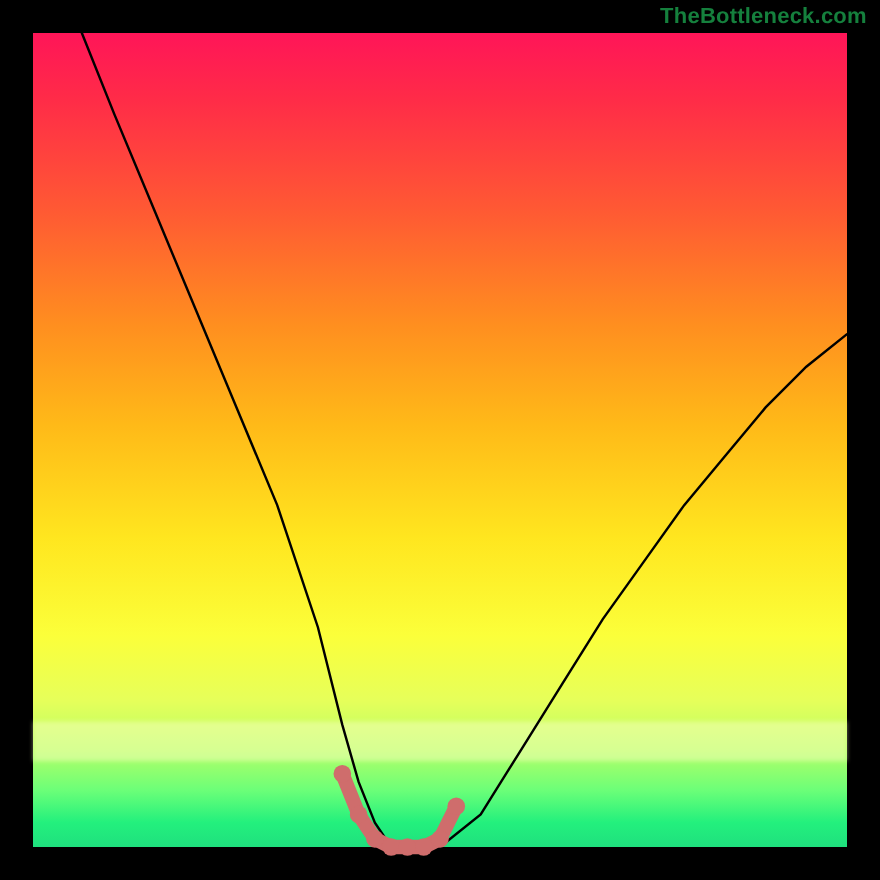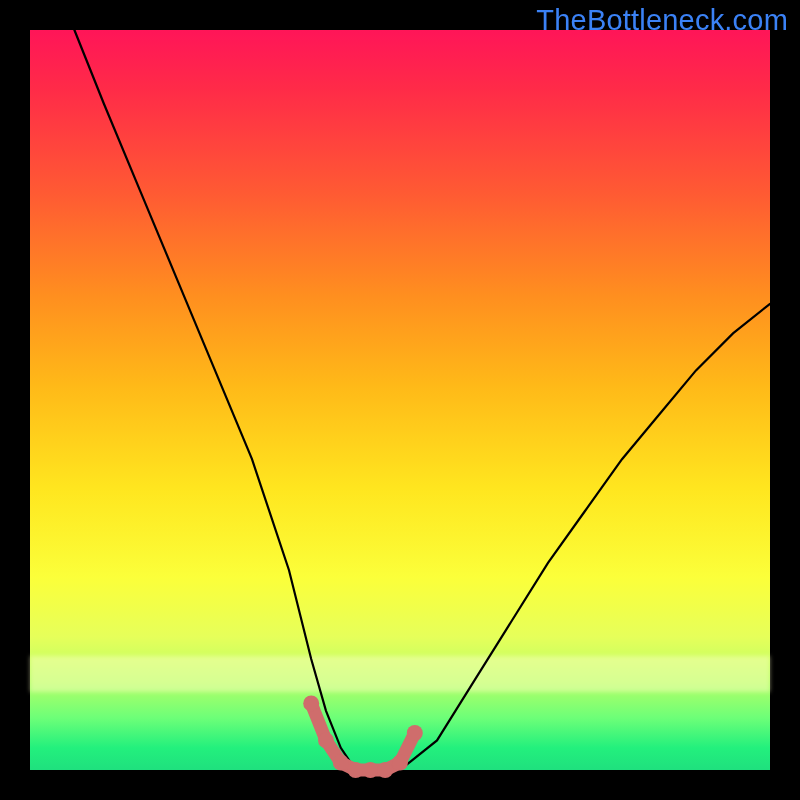--- a/index.html
+++ b/index.html
@@ -48,23 +48,23 @@
     width: 100%;
     height: 36px;
     bottom: 78px;
     background: rgba(255,255,200,0.45);
     filter: blur(2px);
   }
   .watermark {
     position: absolute;
     top: 4px;
     right: 12px;
-    color: #3b82f6;
-    font-size: 29px;
-    font-weight: 400;
+    color: #15803d;
+    font-size: 20px;
+    font-weight: 700;
     letter-spacing: 0.2px;
     z-index: 10;
   }
   svg.curve {
     position: absolute;
     top: 0; left: 0;
     width: 740px;
     height: 740px;
     overflow: visible;
   }

